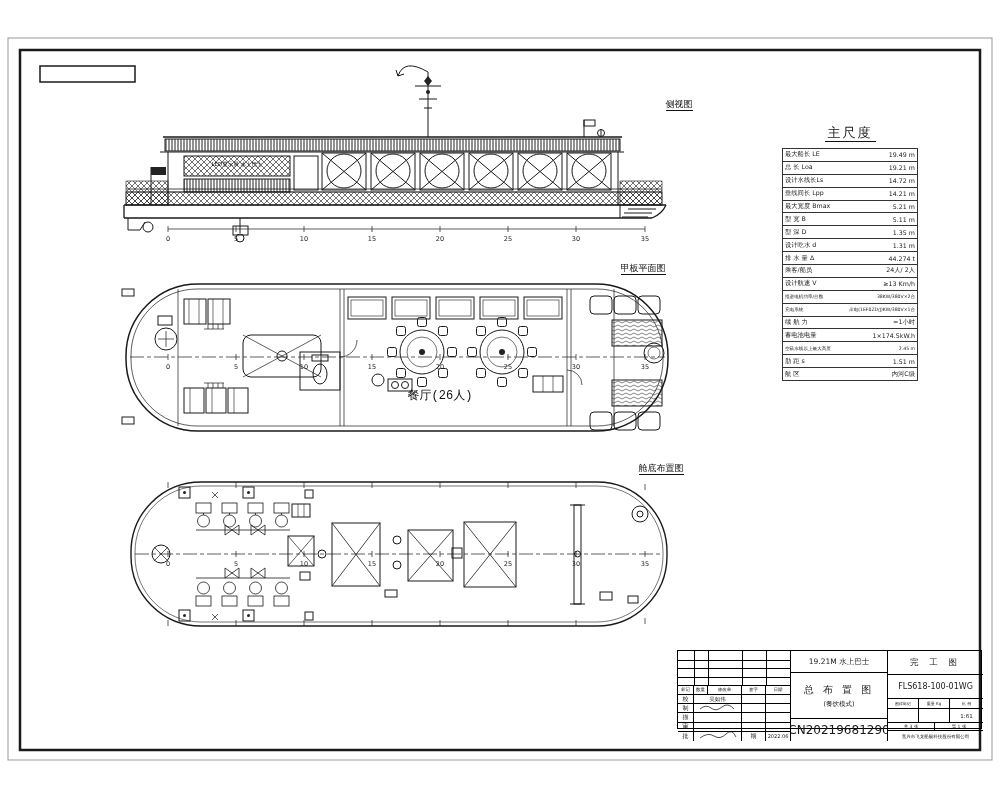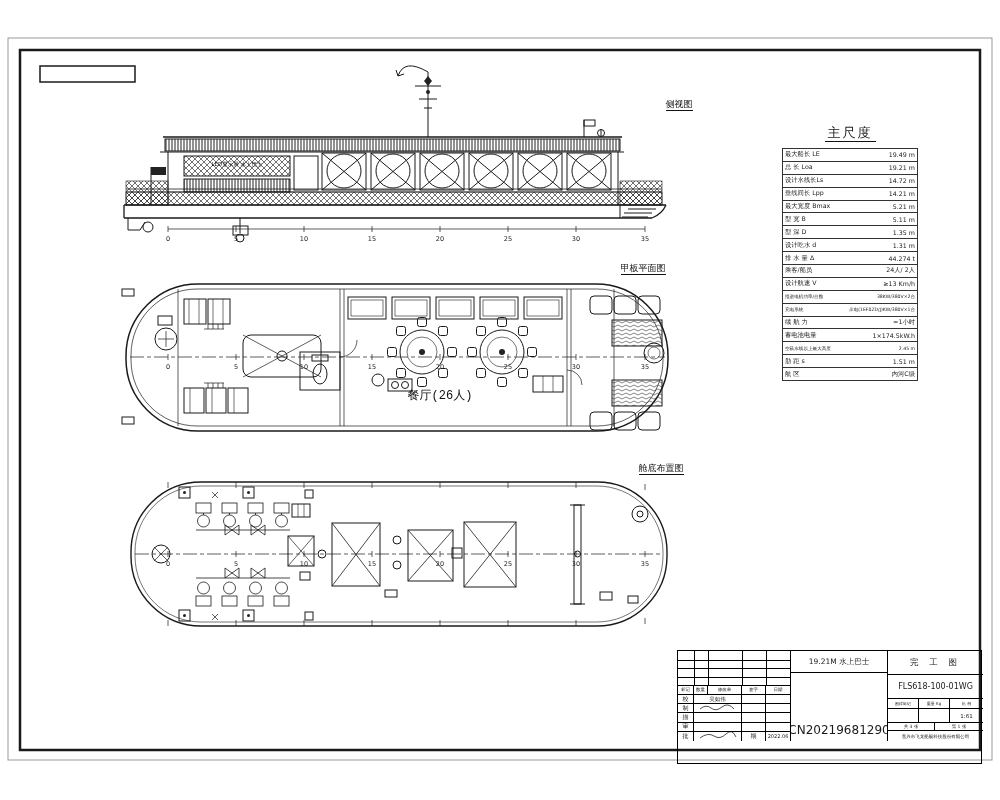--- a/index.html
+++ b/index.html
@@ -13,21 +13,21 @@
   
   #spec{position:absolute;left:782px;top:124px;width:136px;}
   #spec .tt{text-align:center;font-size:13px;letter-spacing:2px;margin-bottom:2px;}
   #spec .tt span{border-bottom:1px solid #111;padding:0 3px 1px;}
   #spec .rows{border-left:1px solid #333;border-right:1px solid #333;border-top:1px solid #333;margin-top:6px;}
   .srow{display:flex;justify-content:space-between;align-items:center;height:11.9px;
         border-bottom:1px solid #333;font-size:6.3px;padding:0 2px;white-space:nowrap;overflow:hidden;}
   .srow .v{text-align:right;}
   .srow.sm{font-size:4.6px;}
   
-  #tb{position:absolute;left:677px;top:650px;width:305px;height:114px;border:1.4px solid #000;box-sizing:border-box;font-size:6px;}
+  #tb{position:absolute;left:677px;top:650px;width:305px;height:79px;border:1.4px solid #000;box-sizing:border-box;font-size:6px;}
   .cell{position:absolute;box-sizing:border-box;display:flex;align-items:center;justify-content:center;
         overflow:hidden;white-space:nowrap;}
   .bb{border-bottom:1px solid #000;}
   .br{border-right:1px solid #000;}
   .vline{position:absolute;width:1px;background:#000;}
   .hline{position:absolute;height:1px;background:#000;}
   .sig{stroke:#222;fill:none;stroke-width:0.8;}
 </style>
 </head>
 <body>
@@ -509,20 +509,24 @@
   <div class="cell br" style="left:64px;top:80.8px;width:24px;height:9.2px;">
         <span>期</span>
       </div>
   <div class="cell" style="left:88px;top:80.8px;width:24px;height:9.2px;font-size:5px;">
         <span>2022.06</span>
       </div>
 
   <div class="cell bb" style="left:113px;top:0;width:96px;height:22px;font-size:7.5px;">
         <span>19.21M 水上巴士</span>
       </div>
+  <div class="cell bb" style="left:113px;top:22px;width:96px;height:46px;flex-direction:column;">
+    <span style="font-size:10px;letter-spacing:3px;">总 布 置 图</span>
+    <span style="font-size:6.5px;margin-top:3px;">(餐饮模式)</span>
+  </div>
   <div class="cell" style="left:113px;top:68px;width:96px;height:22px;font-size:12px;">
         <span>CN20219681290</span>
       </div>
 
   <div class="cell bb" style="left:210px;top:0;width:95px;height:24px;font-size:8.5px;letter-spacing:4px;">
         <span>完 工 图</span>
       </div>
   <div class="cell bb" style="left:210px;top:24px;width:95px;height:24px;font-size:8px;">
         <span>FLS618-100-01WG</span>
       </div>

